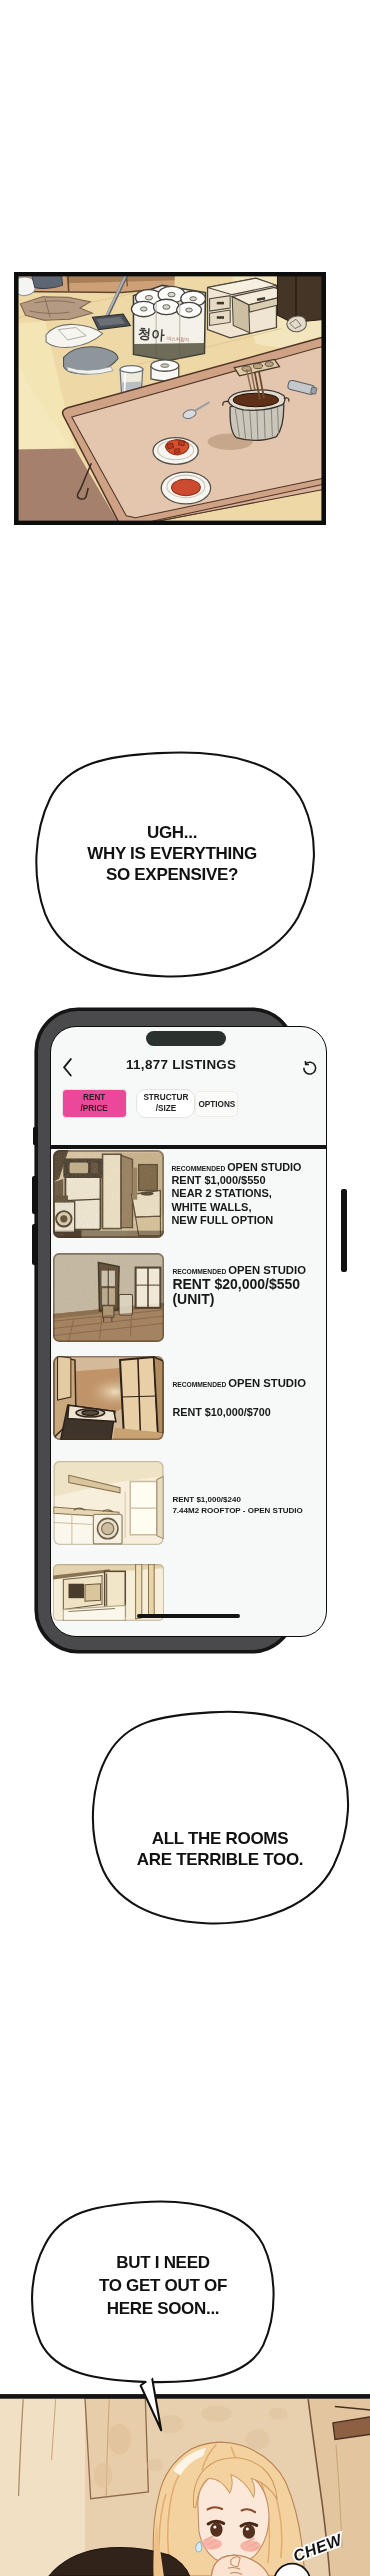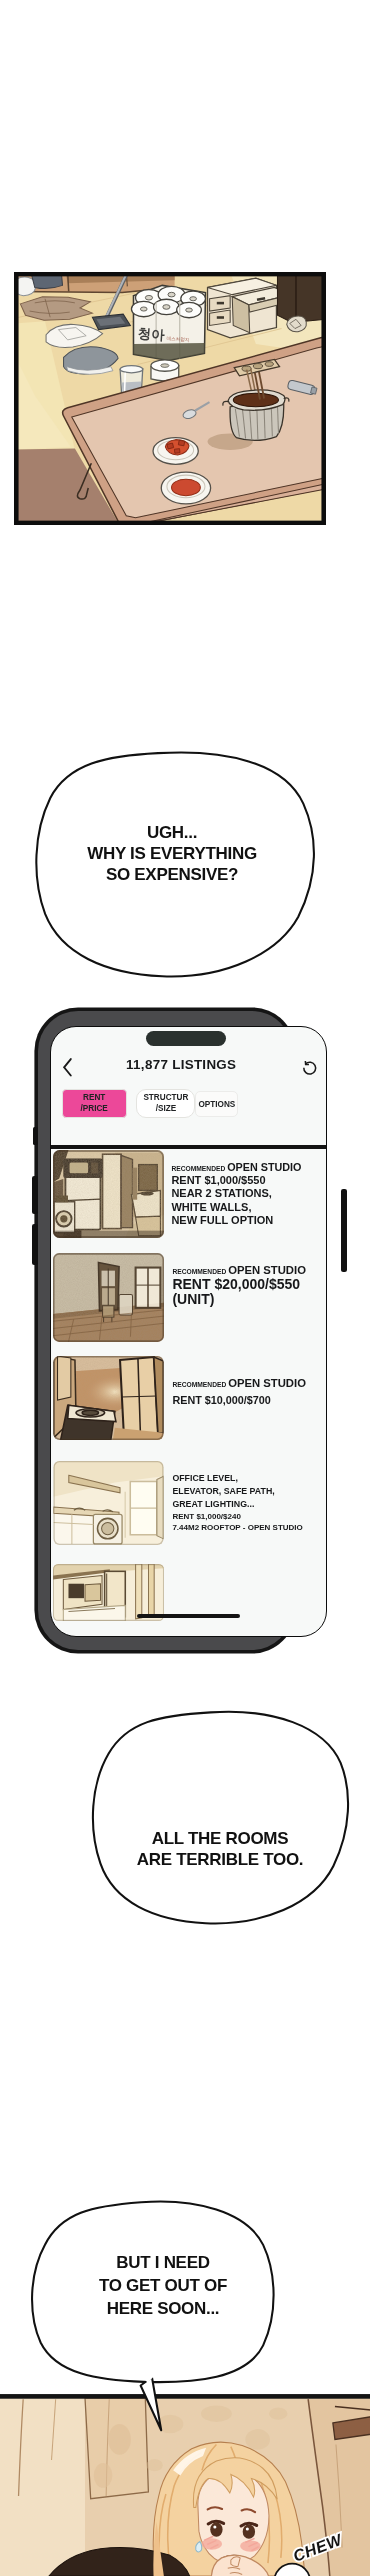--- a/index.html
+++ b/index.html
@@ -344,21 +344,21 @@
             <line x1="165" y1="6" x2="170" y2="158" stroke="#2e221a" stroke-width="3"></line>
             <line x1="132" y1="80" x2="202" y2="78" stroke="#2e221a" stroke-width="2"></line>
             <polygon points="196,2 215,10 215,150 204,150" fill="#b08c5e" stroke="#2e221a" stroke-width="3"></polygon>
             <polygon points="120,140 215,150 215,164 116,164" fill="#caa171"></polygon>
             <rect x="0" y="0" width="215" height="164" rx="12" fill="none" stroke="#4a3826" stroke-width="6" opacity="0.5"></rect>
           </g>
         </svg></div>
 
     <div class="abs" style="left:121px;top:350px;width:155px;color:#17181a;font-weight:bold;">
       <div style="font-size:6.7px;"><span style="font-size:6.7px;">RECOMMENDED </span><span style="font-size:11.3px;">OPEN STUDIO</span></div>
-      <div style="font-size:10.8px;line-height:15px;margin-top:4px;">RENT $10,000/$700</div>
+      <div style="font-size:10.8px;line-height:15px;margin-top:16px;">RENT $10,000/$700</div>
     </div>
 
     <div class="abs" style="left:2.1px;top:434px;"><svg width="111" height="84" viewBox="0 0 215 164">
           <defs>
             <clipPath id="c4">
               <rect x="0" y="0" width="215" height="164" rx="12"></rect>
             </clipPath>
           </defs>
           <g clip-path="url(#c4)">
             <rect width="215" height="164" fill="#f7efdb"></rect>
@@ -375,22 +375,21 @@
             <path d="M96 98 Q106 92 116 99" fill="none" stroke="#6e5e42" stroke-width="2.5"></path>
             <rect x="150" y="40" width="52" height="104" fill="#fffdf2" stroke="#cbbd9c" stroke-width="3"></rect>
             <line x1="150" y1="92" x2="202" y2="92" stroke="#cbbd9c" stroke-width="2"></line>
             <polygon points="202,36 215,30 215,152 202,146" fill="#e8dcc0" stroke="#9a8a68" stroke-width="2"></polygon>
             <line x1="140" y1="60" x2="140" y2="150" stroke="#d6c9a8" stroke-width="2"></line>
             <rect x="0" y="0" width="215" height="164" rx="12" fill="none" stroke="#8a7a5c" stroke-width="5" opacity="0.4"></rect>
           </g>
         </svg></div>
 
     <div class="abs" style="left:121px;top:445px;width:155px;color:#17181a;font-weight:bold;">
-      <div style="font-size:8.8px;line-height:13px;">OFFICE LEVEL,<br>ELEVATOR, SAFE PATH,<br>GREAT LIGHTING...</div>
-      <div style="font-size:8px;line-height:11.3px;">RENT $1,000/$240<br>7.44M2 ROOFTOP - OPEN STUDIO</div>
+      <div style="font-size:8px;line-height:11.3px;margin-top:22px;">RENT $1,000/$240<br>7.44M2 ROOFTOP - OPEN STUDIO</div>
     </div>
 
     <div class="abs" style="left:2.1px;top:537px;"><svg width="111" height="57" viewBox="0 0 215 110">
           <defs>
             <clipPath id="c5">
               <rect x="0" y="0" width="215" height="110" rx="10"></rect>
             </clipPath>
           </defs>
           <g clip-path="url(#c5)">
             <rect width="215" height="110" fill="#f6eed9"></rect>

